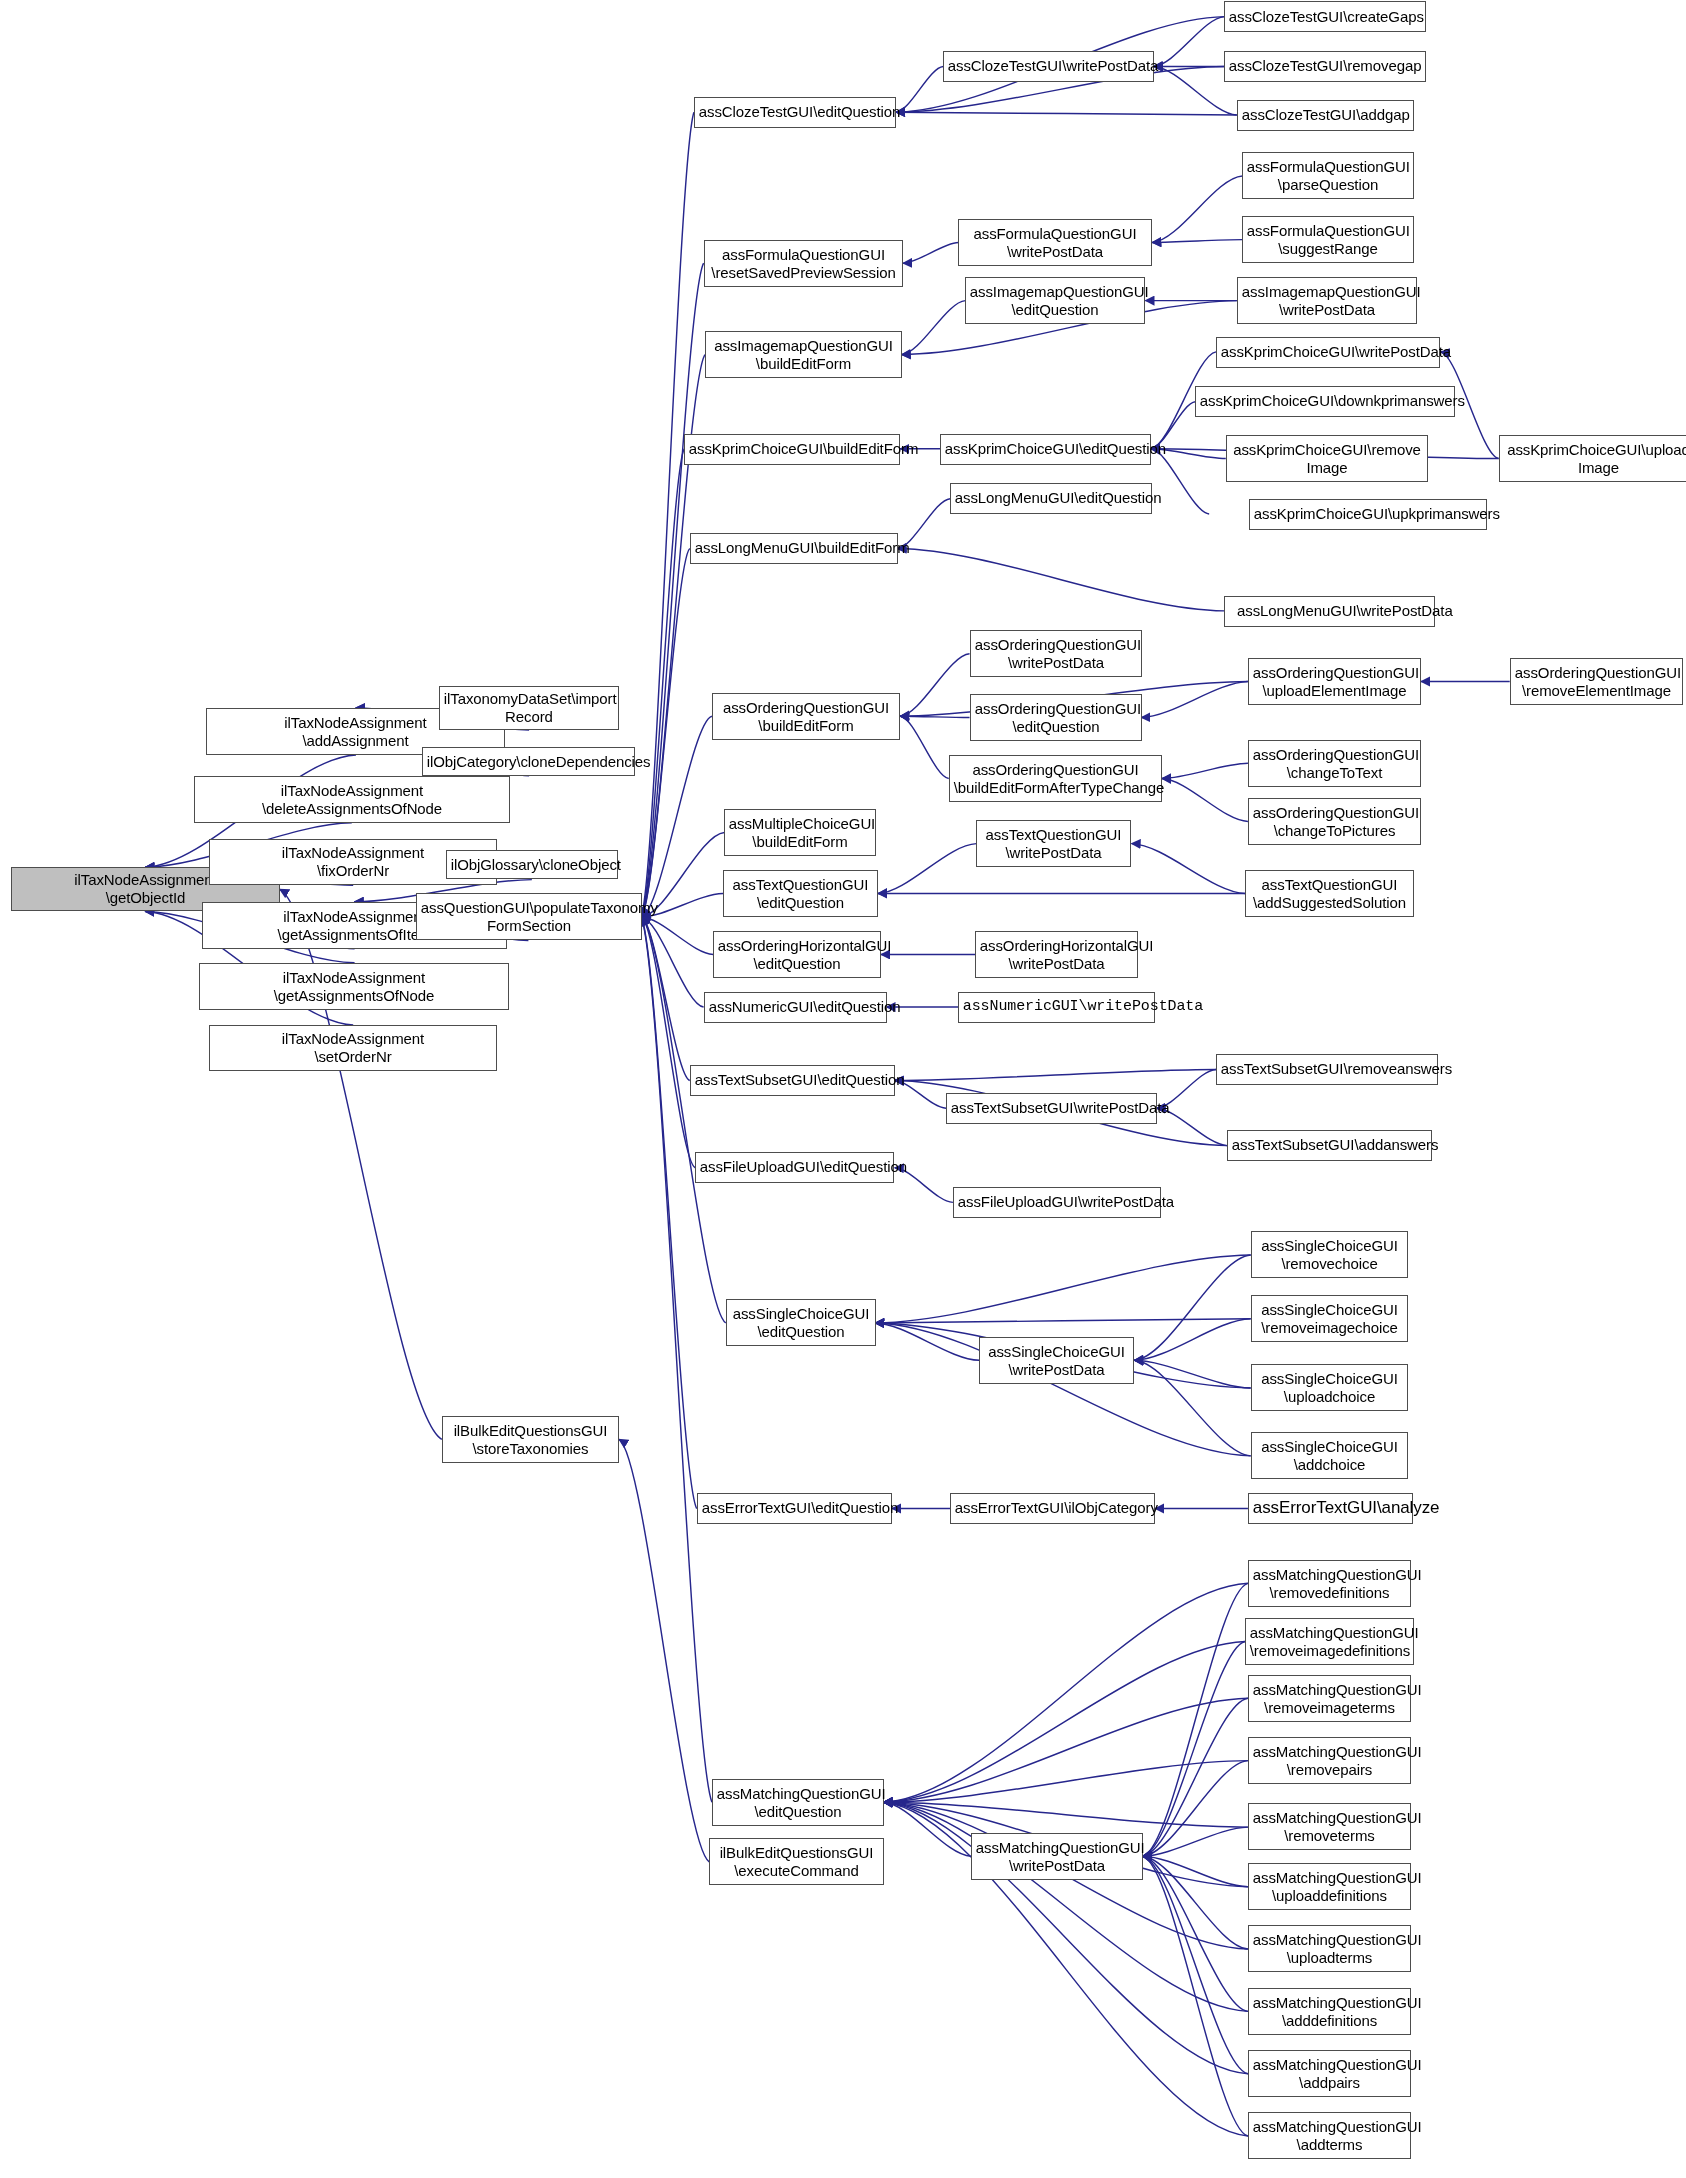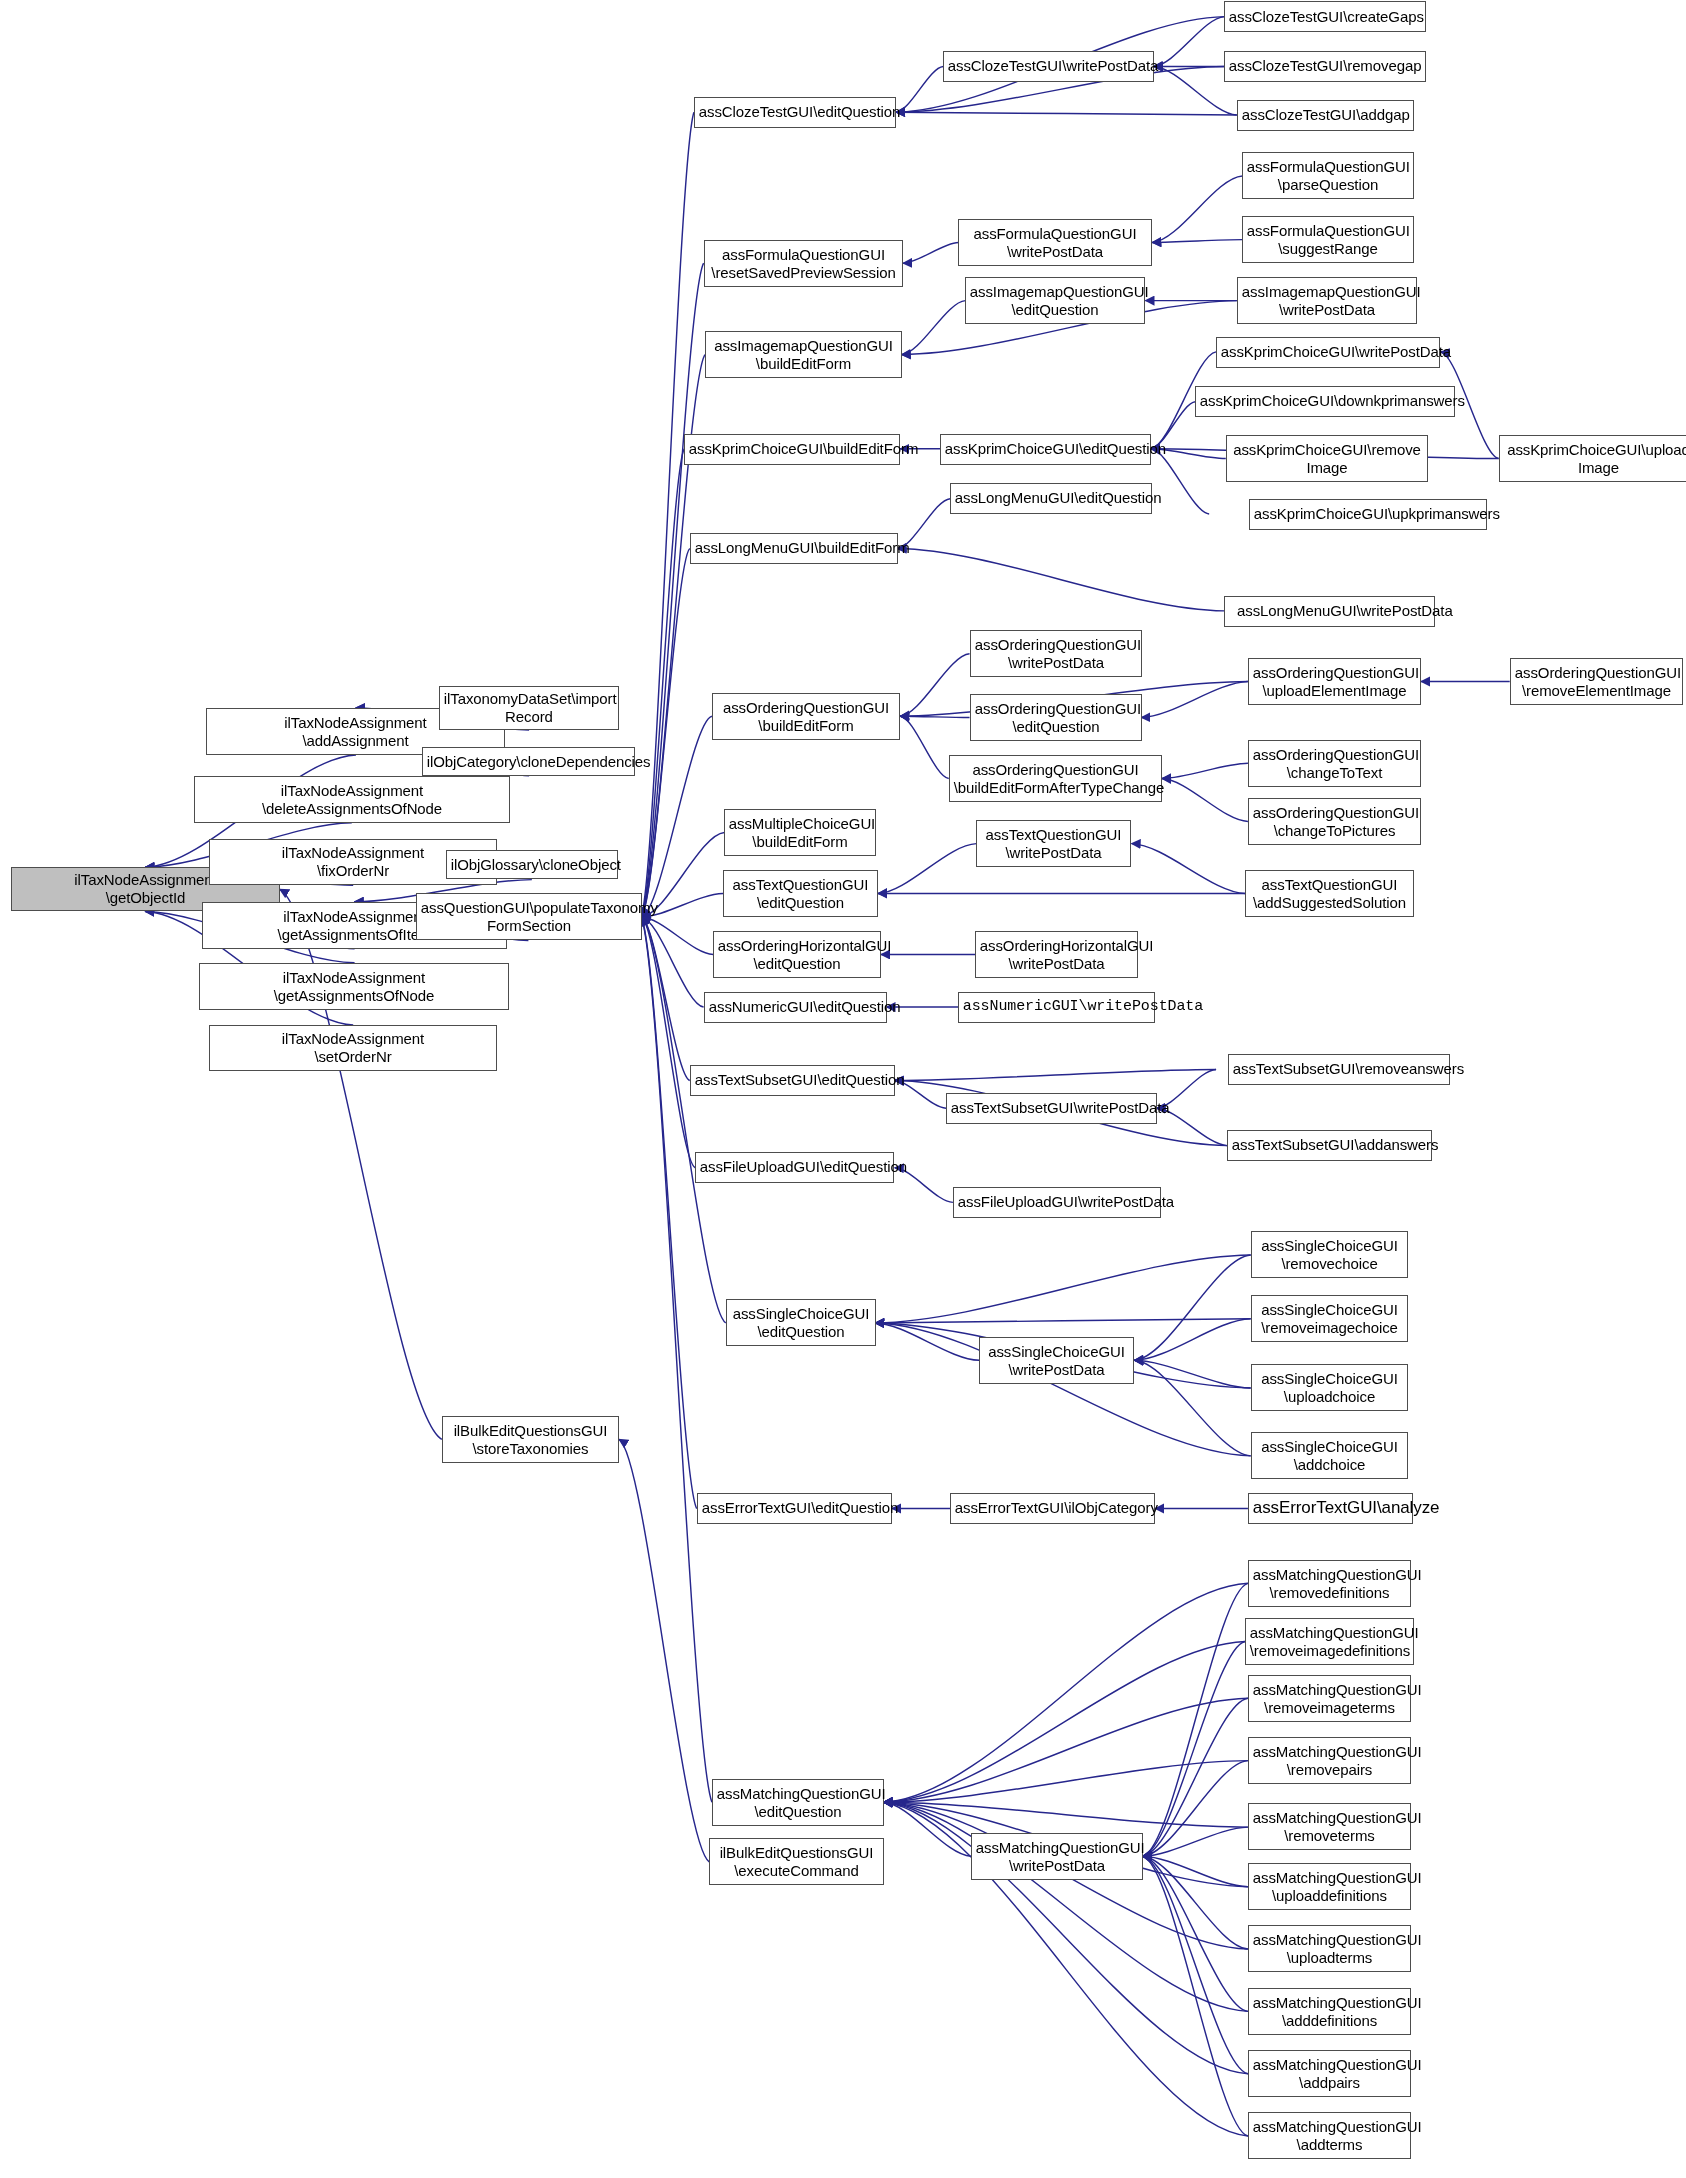--- a/index.html
+++ b/index.html
@@ -232,21 +232,21 @@
       <div class="node" style="left: 1245px; top: 870px; width: 169px; height: 47px; font-size: 15px;"><span>assTextQuestionGUI
 \addSuggestedSolution</span></div>
       <div class="node" style="left: 713px; top: 931px; width: 168px; height: 47px; font-size: 15px;"><span>assOrderingHorizontalGUI
 \editQuestion</span></div>
       <div class="node" style="left: 975px; top: 931px; width: 163px; height: 47px; font-size: 15px;"><span>assOrderingHorizontalGUI
 \writePostData</span></div>
       <div class="node" style="left: 704px; top: 992px; width: 183px; height: 30.5px; font-size: 15px;"><span>assNumericGUI\editQuestion</span></div>
       <div class="node" style="left: 958px; top: 992px; width: 197px; height: 30.5px; font-size: 15px; font-family: Liberation Mono, monospace;"><span>assNumericGUI\writePostData</span></div>
       <div class="node" style="left: 690px; top: 1065px; width: 205px; height: 30.5px; font-size: 15px;"><span>assTextSubsetGUI\editQuestion</span></div>
       <div class="node" style="left: 946px; top: 1093px; width: 211px; height: 30.5px; font-size: 15px;"><span>assTextSubsetGUI\writePostData</span></div>
-      <div class="node" style="left: 1216px; top: 1054px; width: 222px; height: 30.5px; font-size: 15px; margin-left: 12px;"><span>assTextSubsetGUI\removeanswers</span></div>
+      <div class="node" style="left: 1216px; top: 1054px; width: 222px; height: 30.5px; font-size: 15px;"><span>assTextSubsetGUI\removeanswers</span></div>
       <div class="node" style="left: 1227px; top: 1130px; width: 205px; height: 30.5px; font-size: 15px;"><span>assTextSubsetGUI\addanswers</span></div>
       <div class="node" style="left: 695px; top: 1152px; width: 199px; height: 30.5px; font-size: 15px;"><span>assFileUploadGUI\editQuestion</span></div>
       <div class="node" style="left: 953px; top: 1187px; width: 208px; height: 30.5px; font-size: 15px;"><span>assFileUploadGUI\writePostData</span></div>
       <div class="node" style="left: 726px; top: 1299px; width: 150px; height: 47px; font-size: 15px;"><span>assSingleChoiceGUI
 \editQuestion</span></div>
       <div class="node" style="left: 979px; top: 1337px; width: 155px; height: 47px; font-size: 15px;"><span>assSingleChoiceGUI
 \writePostData</span></div>
       <div class="node" style="left: 1251px; top: 1231px; width: 157px; height: 47px; font-size: 15px;"><span>assSingleChoiceGUI
 \removechoice</span></div>
       <div class="node" style="left: 1251px; top: 1295px; width: 157px; height: 47px; font-size: 15px;"><span>assSingleChoiceGUI

